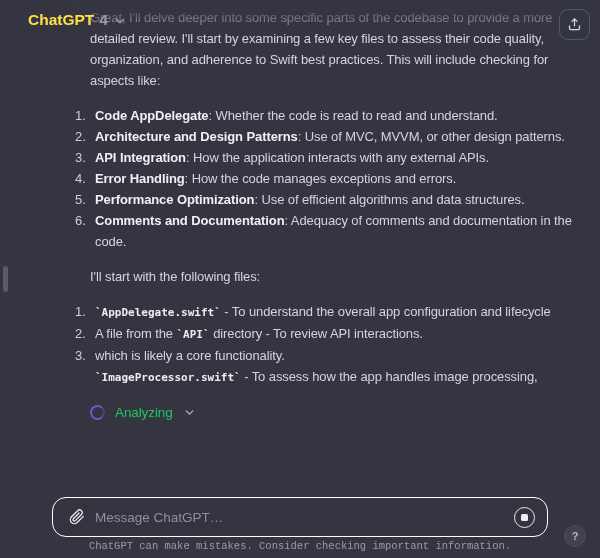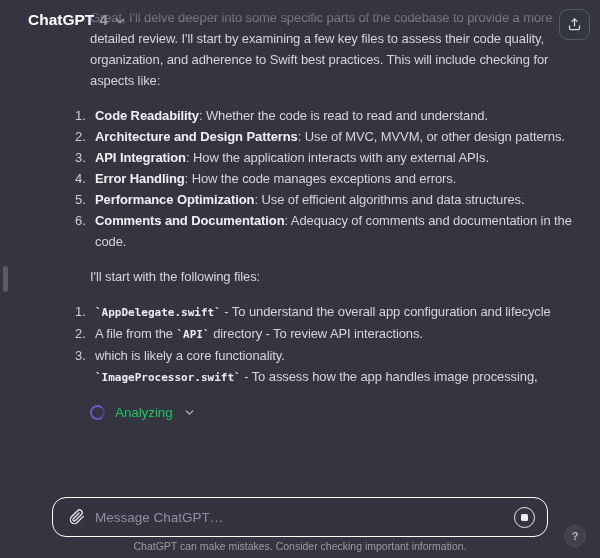--- a/index.html
+++ b/index.html
@@ -62,21 +62,21 @@
   .header {
     position: absolute; top: 0; left: 0; right: 0; height: 44px; z-index: 6;
     display: flex; align-items: flex-start; justify-content: space-between;
     padding: 9px 10px 0 28px; pointer-events: none;
   }
   .model-btn {
     display: flex; align-items: center; gap: 5px;
     background: none; border: none; cursor: pointer; pointer-events: auto;
     font-family: inherit; padding: 2px 0;
   }
-  .model-name { font-weight: bold; font-size: 15.5px; color: #ffffff; }
+  .model-name { font-weight: bold; font-size: 15.5px; color: #fde047; }
   .model-ver { font-weight: bold; font-size: 15.5px; color: #9b9ba5; }
   .model-chev { width: 14px; height: 14px; stroke: #9b9ba5; margin-top: 2px; }
   .share-btn {
     width: 31px; height: 31px; border: 1px solid #565869; border-radius: 9px;
     background: rgba(52,53,65,.6); cursor: pointer; pointer-events: auto;
     display: flex; align-items: center; justify-content: center;
   }
   .share-btn svg { width: 15px; height: 15px; stroke: #d9d9e3; }
   
   .side-handle {
@@ -105,21 +105,21 @@
   }
   .stop-circle {
     width: 21px; height: 21px; border-radius: 50%;
     border: 1.6px solid #ececf1;
     display: flex; align-items: center; justify-content: center;
   }
   .stop-square { width: 7px; height: 7px; background: #ececf1; border-radius: 1.5px; }
   
   .disclaimer {
     position: absolute; left: 0; right: 0; top: 540px; text-align: center;
-    font-size: 10.5px; color: #9b9ba4; z-index: 6; letter-spacing: 0;
+    font-size: 10.5px; color: #9b9ba4; z-index: 6; letter-spacing: 0; font-family: Liberation Mono, monospace;
   }
   .help-btn {
     position: absolute; right: 14px; bottom: 11px; width: 22px; height: 22px;
     border-radius: 50%; background: #41424e; border: 1px solid #4c4d59;
     color: #b9b9c3; font-size: 11px; font-weight: bold; cursor: pointer;
     display: flex; align-items: center; justify-content: center; z-index: 7;
   }
 </style>
 </head>
 <body>
@@ -131,21 +131,21 @@
   <div class="para">
     <div class="tline">Great, I'll delve deeper into some specific parts of the codebase to provide a more</div>
     <div class="tline">detailed review. I'll start by examining a few key files to assess their code quality,</div>
     <div class="tline">organization, and adherence to Swift best practices. This will include checking for</div>
     <div class="tline">aspects like:</div>
   </div>
 
   <div class="olist">
     <div class="li">
       <span class="num">1.</span>
-      <div class="li-text tline"><span class="b">Code Readability</span><span>: Whether the code is read to read and understand.</span></div>
+      <div class="li-text tline"><span class="b">Code AppDelegate</span><span>: Whether the code is read to read and understand.</span></div>
     </div>
     <div class="li">
       <span class="num">2.</span>
       <div class="li-text tline"><span class="b">Architecture and Design Patterns</span><span>: Use of MVC, MVVM, or other design patterns.</span></div>
     </div>
     <div class="li">
       <span class="num">3.</span>
       <div class="li-text tline"><span class="b">API Integration</span><span>: How the application interacts with any external APIs.</span></div>
     </div>
     <div class="li">

